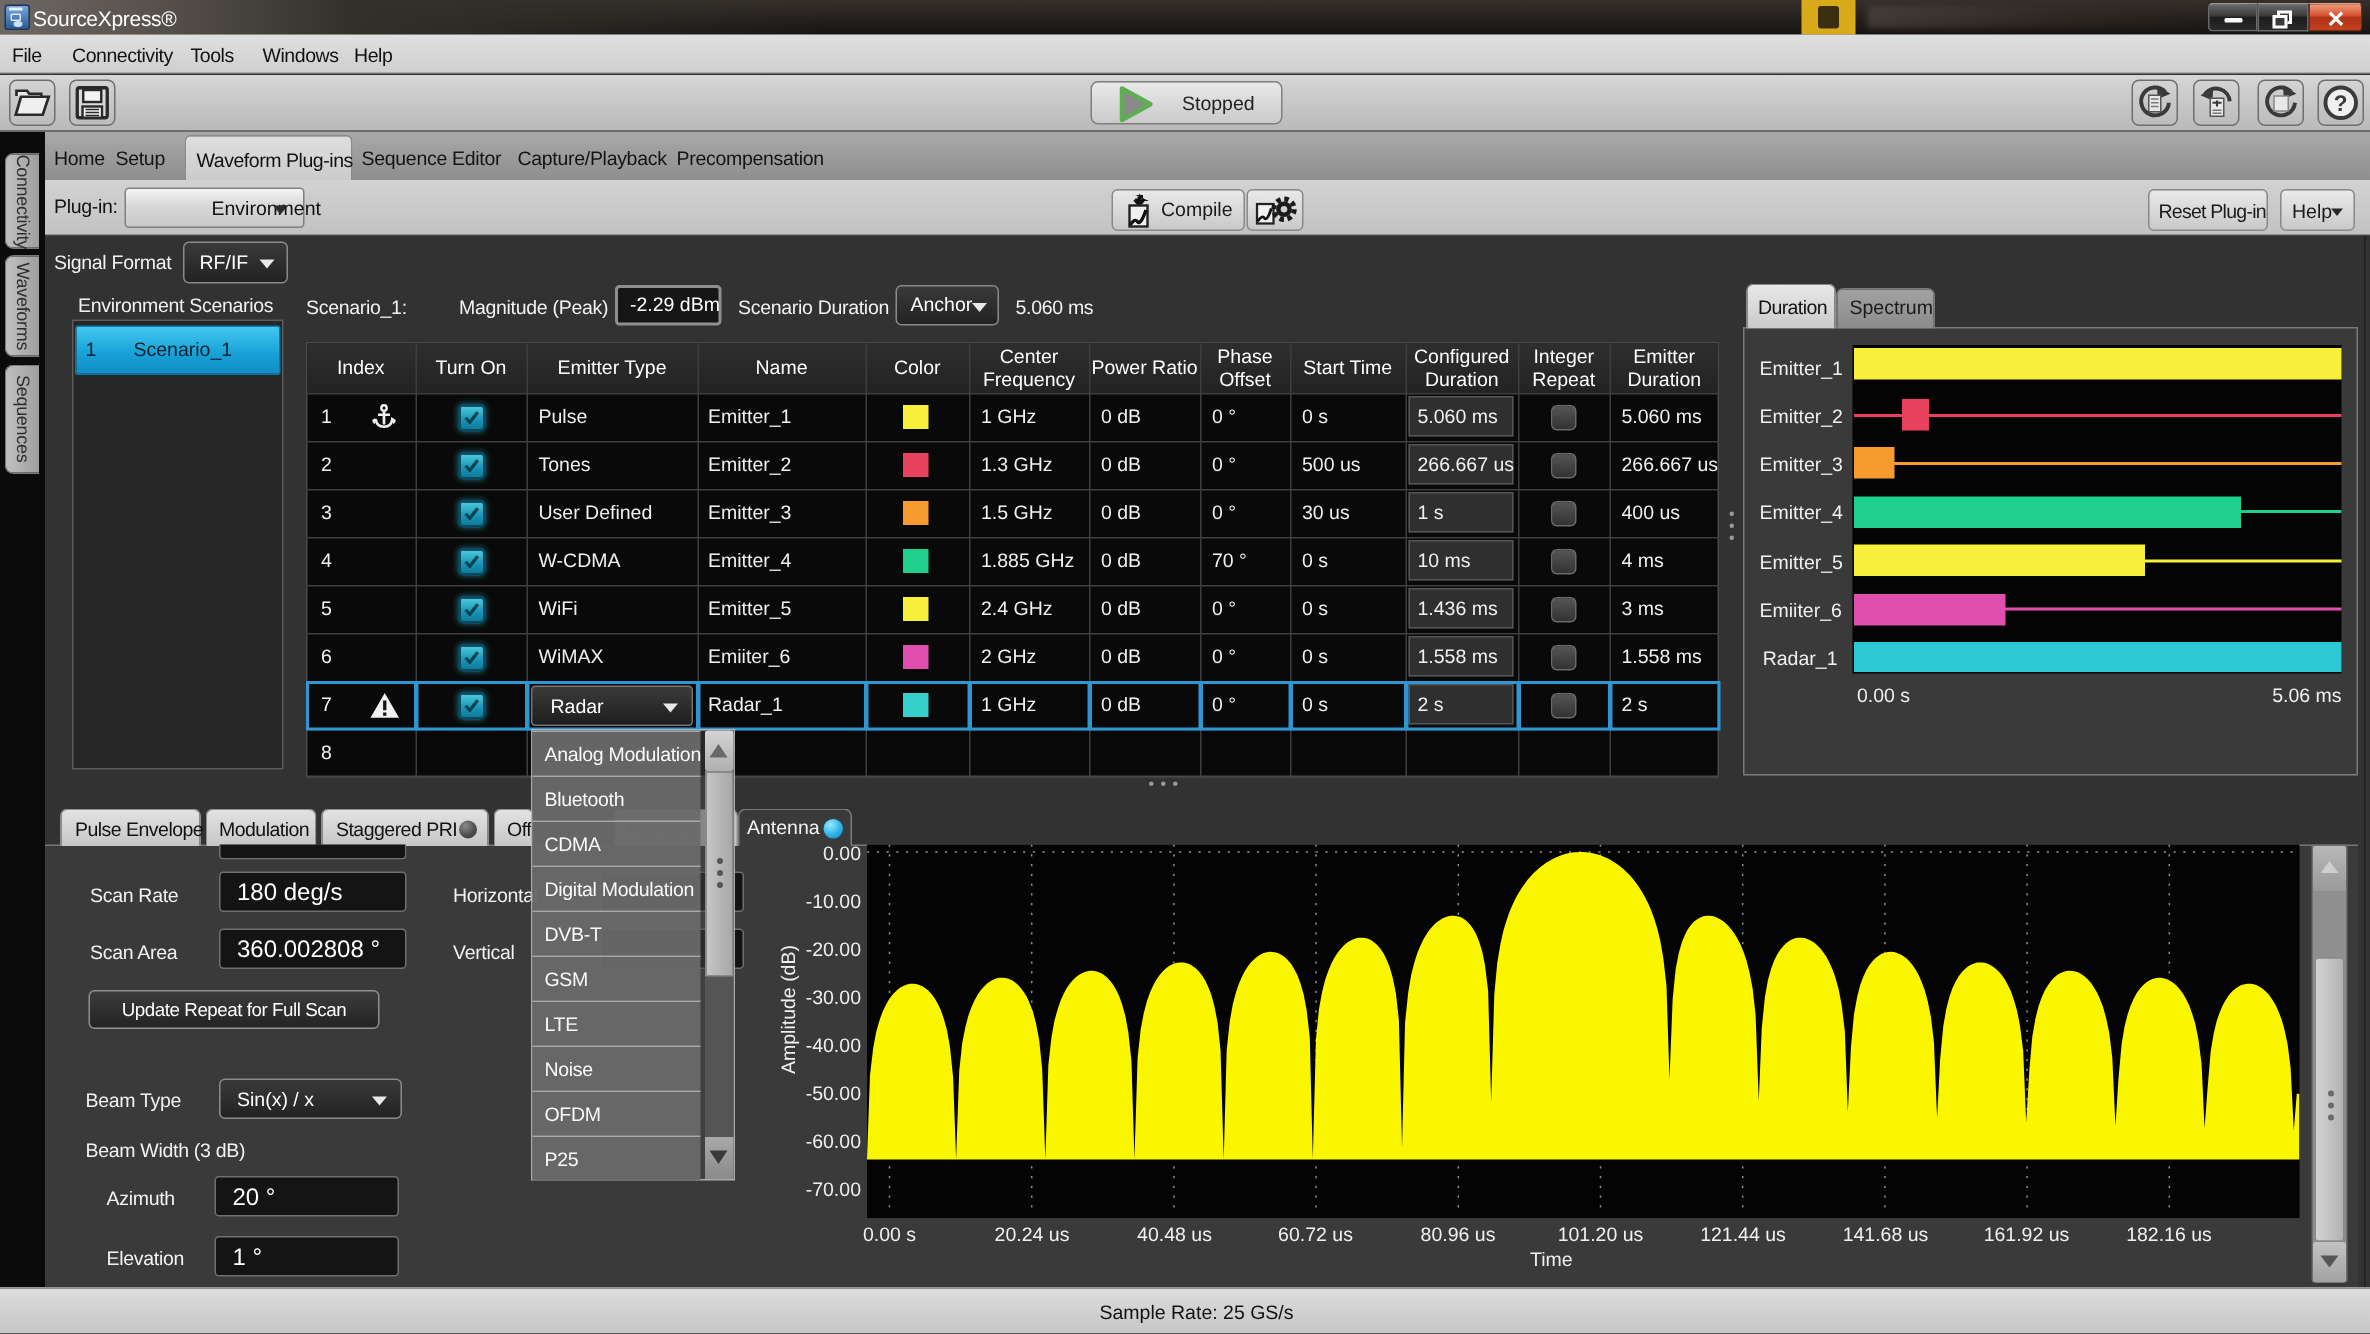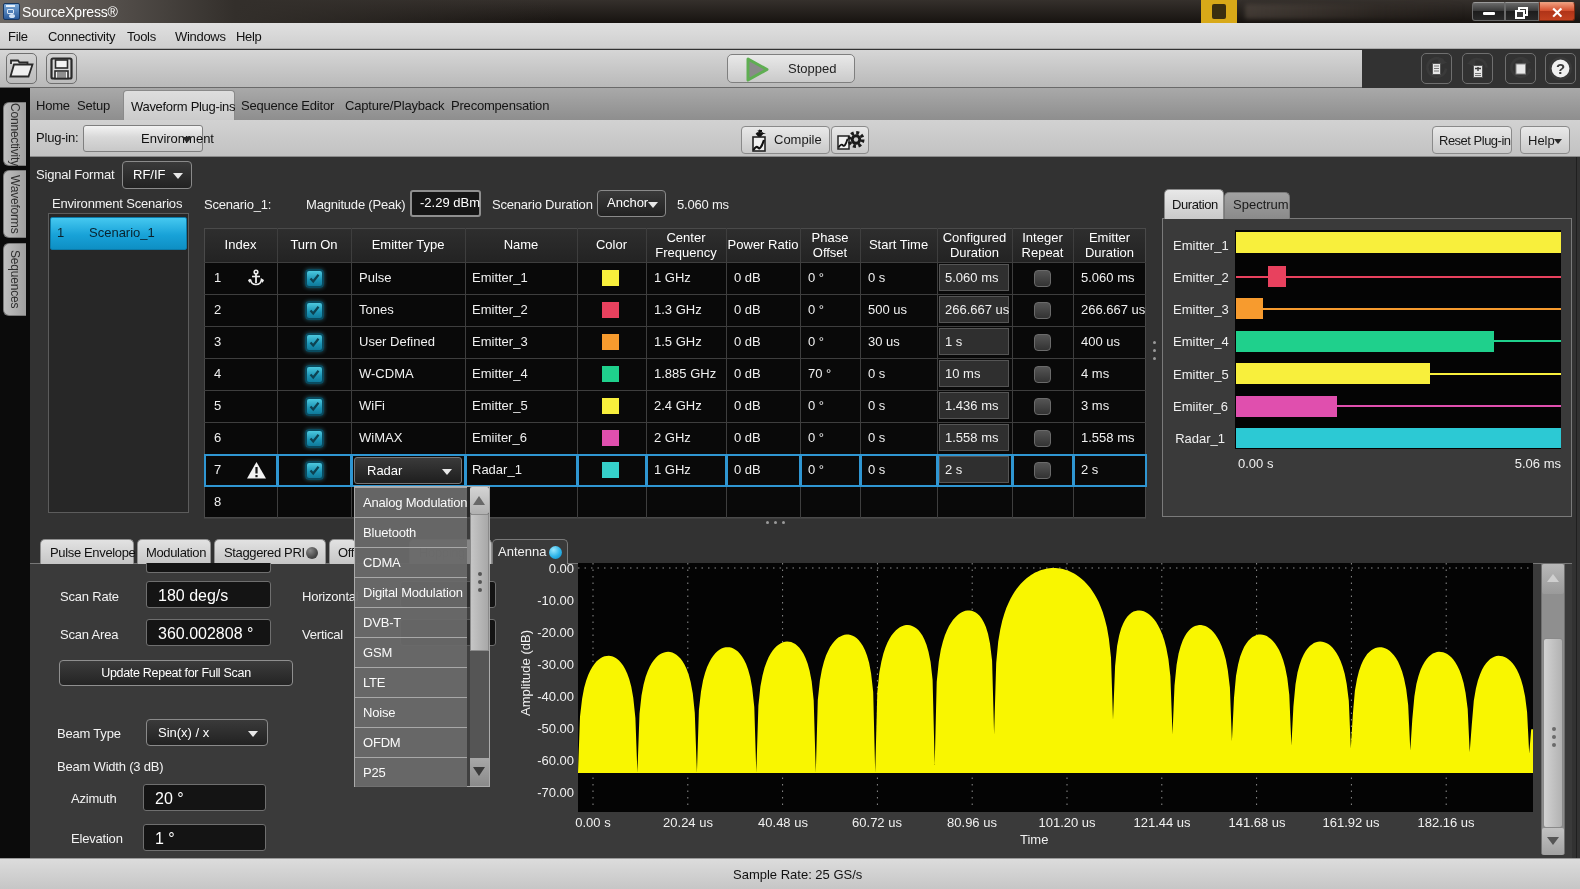--- a/index.html
+++ b/index.html
@@ -29,21 +29,21 @@
 #btnclose { left:1539px; width:36px; border-radius:0 3px 3px 0;
   background:linear-gradient(#f09a7a,#d4502e 45%,#b03418 50%,#c2411f); border-color:#7a2a12; border-top-color:#e8a080;}
 .winglyph { position:absolute; color:#fff; }
 
 
 #menubar { left:0; top:23px; width:1580px; height:26px;
   background:linear-gradient(#e0e0e0,#cfcfcf); border-bottom:1px solid #aaa; }
 #menubar span { position:absolute; top:6px; font-size:13px; color:#111; letter-spacing:-0.3px; }
 
 
-#toolbar { left:0; top:50px; width:1362px; height:38px;
+#toolbar { left:0; top:50px; width:1580px; height:38px;
   background:linear-gradient(#d6d6d6,#b9b9b9); border-bottom:1px solid #6a6a6a;text-decoration:underline; }
 .toolbtn { position:absolute; top:3px; width:31px; height:31px; border:1px solid #6f6f6f;
   border-radius:5px; }
 #btnstop { position:absolute; left:727px; top:4px; width:128px; height:29px;
   border:1px solid #7f7f7f; border-radius:5px;
   background:linear-gradient(#e9e9e9,#cacaca); }
 #btnstop span { position:absolute; left:60px; top:6px; font-size:13px; color:#222; }
 
 
 #tabbar { left:30px; top:88px; width:1550px; height:32px;
@@ -536,21 +536,21 @@
 
   <div class="darkin" style="left:146px; top:563px; width:125px; height:10px; border-top:none; border-radius:0 0 3px 3px;"></div>
   <span class="wlbl" style="left:60px; top:589px;">Scan Rate</span>
   <div class="darkin" style="left:146px; top:581px; width:125px; height:27px;">
       <span style="position:absolute;left:11px;top:5px;">180 deg/s</span>
     </div>
   <span class="wlbl" style="left:60px; top:627px;">Scan Area</span>
   <div class="darkin" style="left:146px; top:619px; width:125px; height:27px;">
       <span style="position:absolute;left:11px;top:5px;">360.002808 °</span>
     </div>
-  <div class="abs" style="left:59px; top:660px; width:234px; height:26px; background:linear-gradient(#3c3c3c,#242424); border:1px solid #8f8f8f; border-radius:4px;">
+  <div class="abs" style="left:59px; top:660px; width:194px; height:26px; background:linear-gradient(#3c3c3c,#242424); border:1px solid #8f8f8f; border-radius:4px;">
     <span style="position:absolute;left:50%;top:5px;transform:translateX(-50%);font-size:12.5px;letter-spacing:-0.3px;color:#fff;">Update Repeat for Full Scan</span>
     </div>
   <span class="wlbl" style="left:302px; top:589px;">Horizontal</span>
   <div class="darkin" style="left:400px; top:581px; width:96px; height:27px;"></div>
   <div class="darkin" style="left:400px; top:619px; width:96px; height:27px;"></div>
   <span class="wlbl" style="left:302px; top:627px;">Vertical</span>
   <span class="wlbl" style="left:57px; top:726px;">Beam Type</span>
   <div class="darkdd" style="left:146px; top:719px; width:122px; height:27px;">
     <span style="position:absolute;left:11px;top:5px;">Sin(x) / x</span>
     <span class="tri-dn" style="right:9px; top:11px;"></span>

